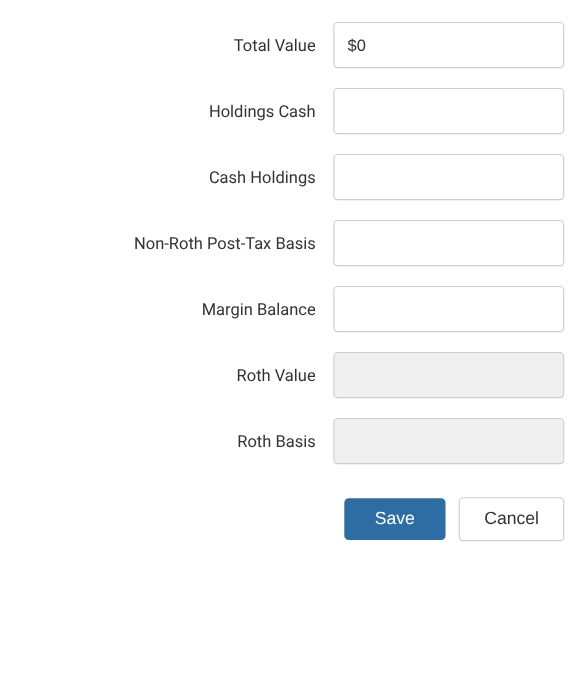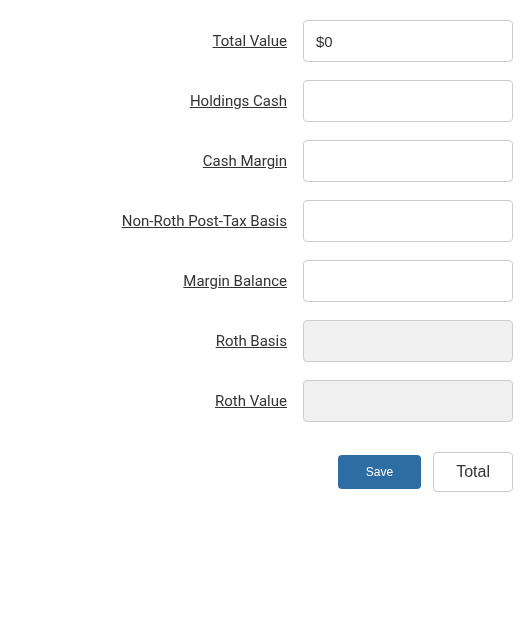--- a/index.html
+++ b/index.html
@@ -31,21 +31,20 @@
       margin-bottom: 18px;
       gap: 16px;
     }
 
     .form-label {
       font-size: 15px;
       color: #333333;
       text-align: right;
       min-width: 180px;
       flex-shrink: 0;
-      text-decoration: underline;
     }
 
     .form-input {
       width: 210px;
       height: 42px;
       border: 1px solid #cccccc;
       border-radius: 4px;
       padding: 8px 12px;
       font-size: 15px;
       color: #333333;
@@ -68,21 +67,21 @@
       margin-top: 30px;
       padding-right: 0;
     }
 
     .btn-save {
       background-color: #2e6da4;
       color: #ffffff;
       border: none;
       border-radius: 4px;
       padding: 10px 28px;
-      font-size: 12px;
+      font-size: 16px;
       cursor: pointer;
       font-weight: 500;
     }
 
     .btn-cancel {
       background-color: #ffffff;
       color: #333333;
       border: 1px solid #cccccc;
       border-radius: 4px;
       padding: 10px 22px;
@@ -99,38 +98,38 @@
   <div id="fields-container">
       <div class="form-row">
         <label class="form-label" for="input-total-value">Total Value</label>
         <input type="text" class="form-input" id="input-total-value" placeholder="" value="$0" style="">
       </div>
       <div class="form-row">
         <label class="form-label" for="input-holdings-value">Holdings Cash</label>
         <input type="text" class="form-input" id="input-holdings-value" placeholder="" style="">
       </div>
       <div class="form-row">
-        <label class="form-label" for="input-cash-balance">Cash Margin</label>
+        <label class="form-label" for="input-cash-balance">Cash Holdings</label>
         <input type="text" class="form-input" id="input-cash-balance" placeholder="" style="">
       </div>
       <div class="form-row">
         <label class="form-label" for="input-non-roth-post-tax-basis">Non-Roth Post-Tax Basis</label>
         <input type="text" class="form-input" id="input-non-roth-post-tax-basis" placeholder="" style="">
       </div>
       <div class="form-row">
         <label class="form-label" for="input-margin-balance">Margin Balance</label>
         <input type="text" class="form-input" id="input-margin-balance" placeholder="" style="">
       </div>
       <div class="form-row">
+        <label class="form-label" for="input-roth-value">Roth Value</label>
+        <input type="text" class="form-input disabled-field" id="input-roth-value" placeholder="" disabled="" style="">
+      </div>
+      <div class="form-row">
         <label class="form-label" for="input-roth-basis">Roth Basis</label>
         <input type="text" class="form-input disabled-field" id="input-roth-basis" placeholder="" disabled="" style="">
-      </div>
-      <div class="form-row">
-        <label class="form-label" for="input-roth-value">Roth Value</label>
-        <input type="text" class="form-input disabled-field" id="input-roth-value" placeholder="" disabled="" style="">
       </div>
     </div>
 
   <div class="button-row">
     <button class="btn-save">Save</button>
-    <button class="btn-cancel">Total</button>
+    <button class="btn-cancel">Cancel</button>
   </div>
 </div>
 
 </body></html>

